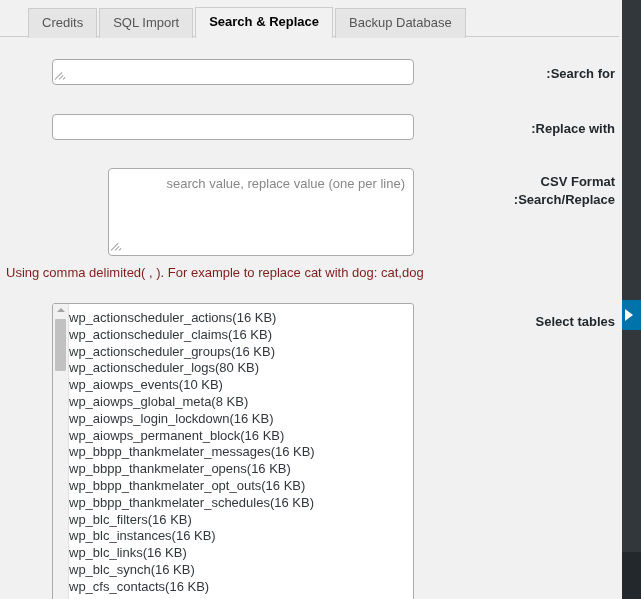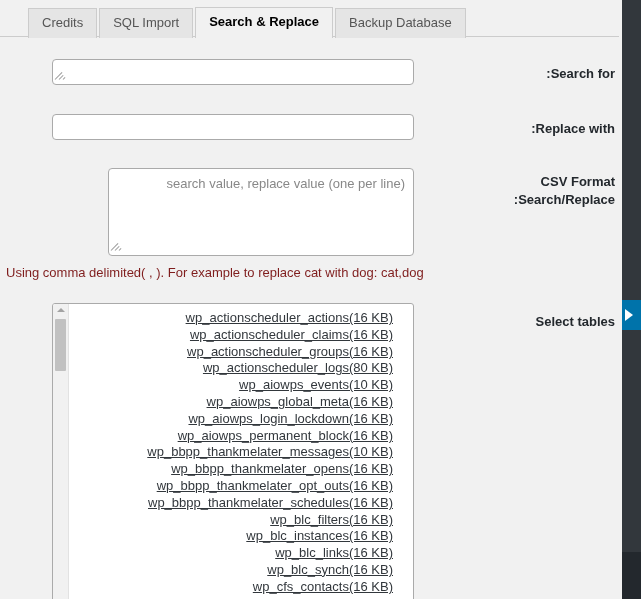--- a/index.html
+++ b/index.html
@@ -192,27 +192,26 @@
     right: 0;
     left: 16px;
     bottom: 0;
     overflow: hidden;
     padding-top: 6px;
   }
   .tables-list .opt {
     font-size: 13px;
     line-height: 16.8px;
     color: #32373c;
-    text-align: right;
+    text-align: left;
     padding-right: 20px;
     direction: ltr;
     unicode-bidi: plaintext;
     white-space: nowrap;
     cursor: pointer;
-    text-decoration: underline;
   }
   
   .fake-scroll {
     position: absolute;
     top: 0;
     left: 0;
     bottom: 0;
     width: 16px;
     background: #f1f1f1;
     border-right: 1px solid #e2e2e2;
@@ -299,24 +298,24 @@
       <div class="fake-scroll">
         <span class="arrow-up"></span>
         <span class="thumb"></span>
       </div>
       <div class="tables-list" id="tables-list">
           <div class="opt">wp_actionscheduler_actions(16 KB)</div>
           <div class="opt">wp_actionscheduler_claims(16 KB)</div>
           <div class="opt">wp_actionscheduler_groups(16 KB)</div>
           <div class="opt">wp_actionscheduler_logs(80 KB)</div>
           <div class="opt">wp_aiowps_events(10 KB)</div>
-          <div class="opt">wp_aiowps_global_meta(16 KB)</div>
+          <div class="opt">wp_aiowps_global_meta(8 KB)</div>
           <div class="opt">wp_aiowps_login_lockdown(16 KB)</div>
           <div class="opt">wp_aiowps_permanent_block(16 KB)</div>
-          <div class="opt">wp_bbpp_thankmelater_messages(10 KB)</div>
+          <div class="opt">wp_bbpp_thankmelater_messages(16 KB)</div>
           <div class="opt">wp_bbpp_thankmelater_opens(16 KB)</div>
           <div class="opt">wp_bbpp_thankmelater_opt_outs(16 KB)</div>
           <div class="opt">wp_bbpp_thankmelater_schedules(16 KB)</div>
           <div class="opt">wp_blc_filters(16 KB)</div>
           <div class="opt">wp_blc_instances(16 KB)</div>
           <div class="opt">wp_blc_links(16 KB)</div>
           <div class="opt">wp_blc_synch(16 KB)</div>
           <div class="opt">wp_cfs_contacts(16 KB)</div>
           <div class="opt">wp_cfs_fields(16 KB)</div>
         </div>

